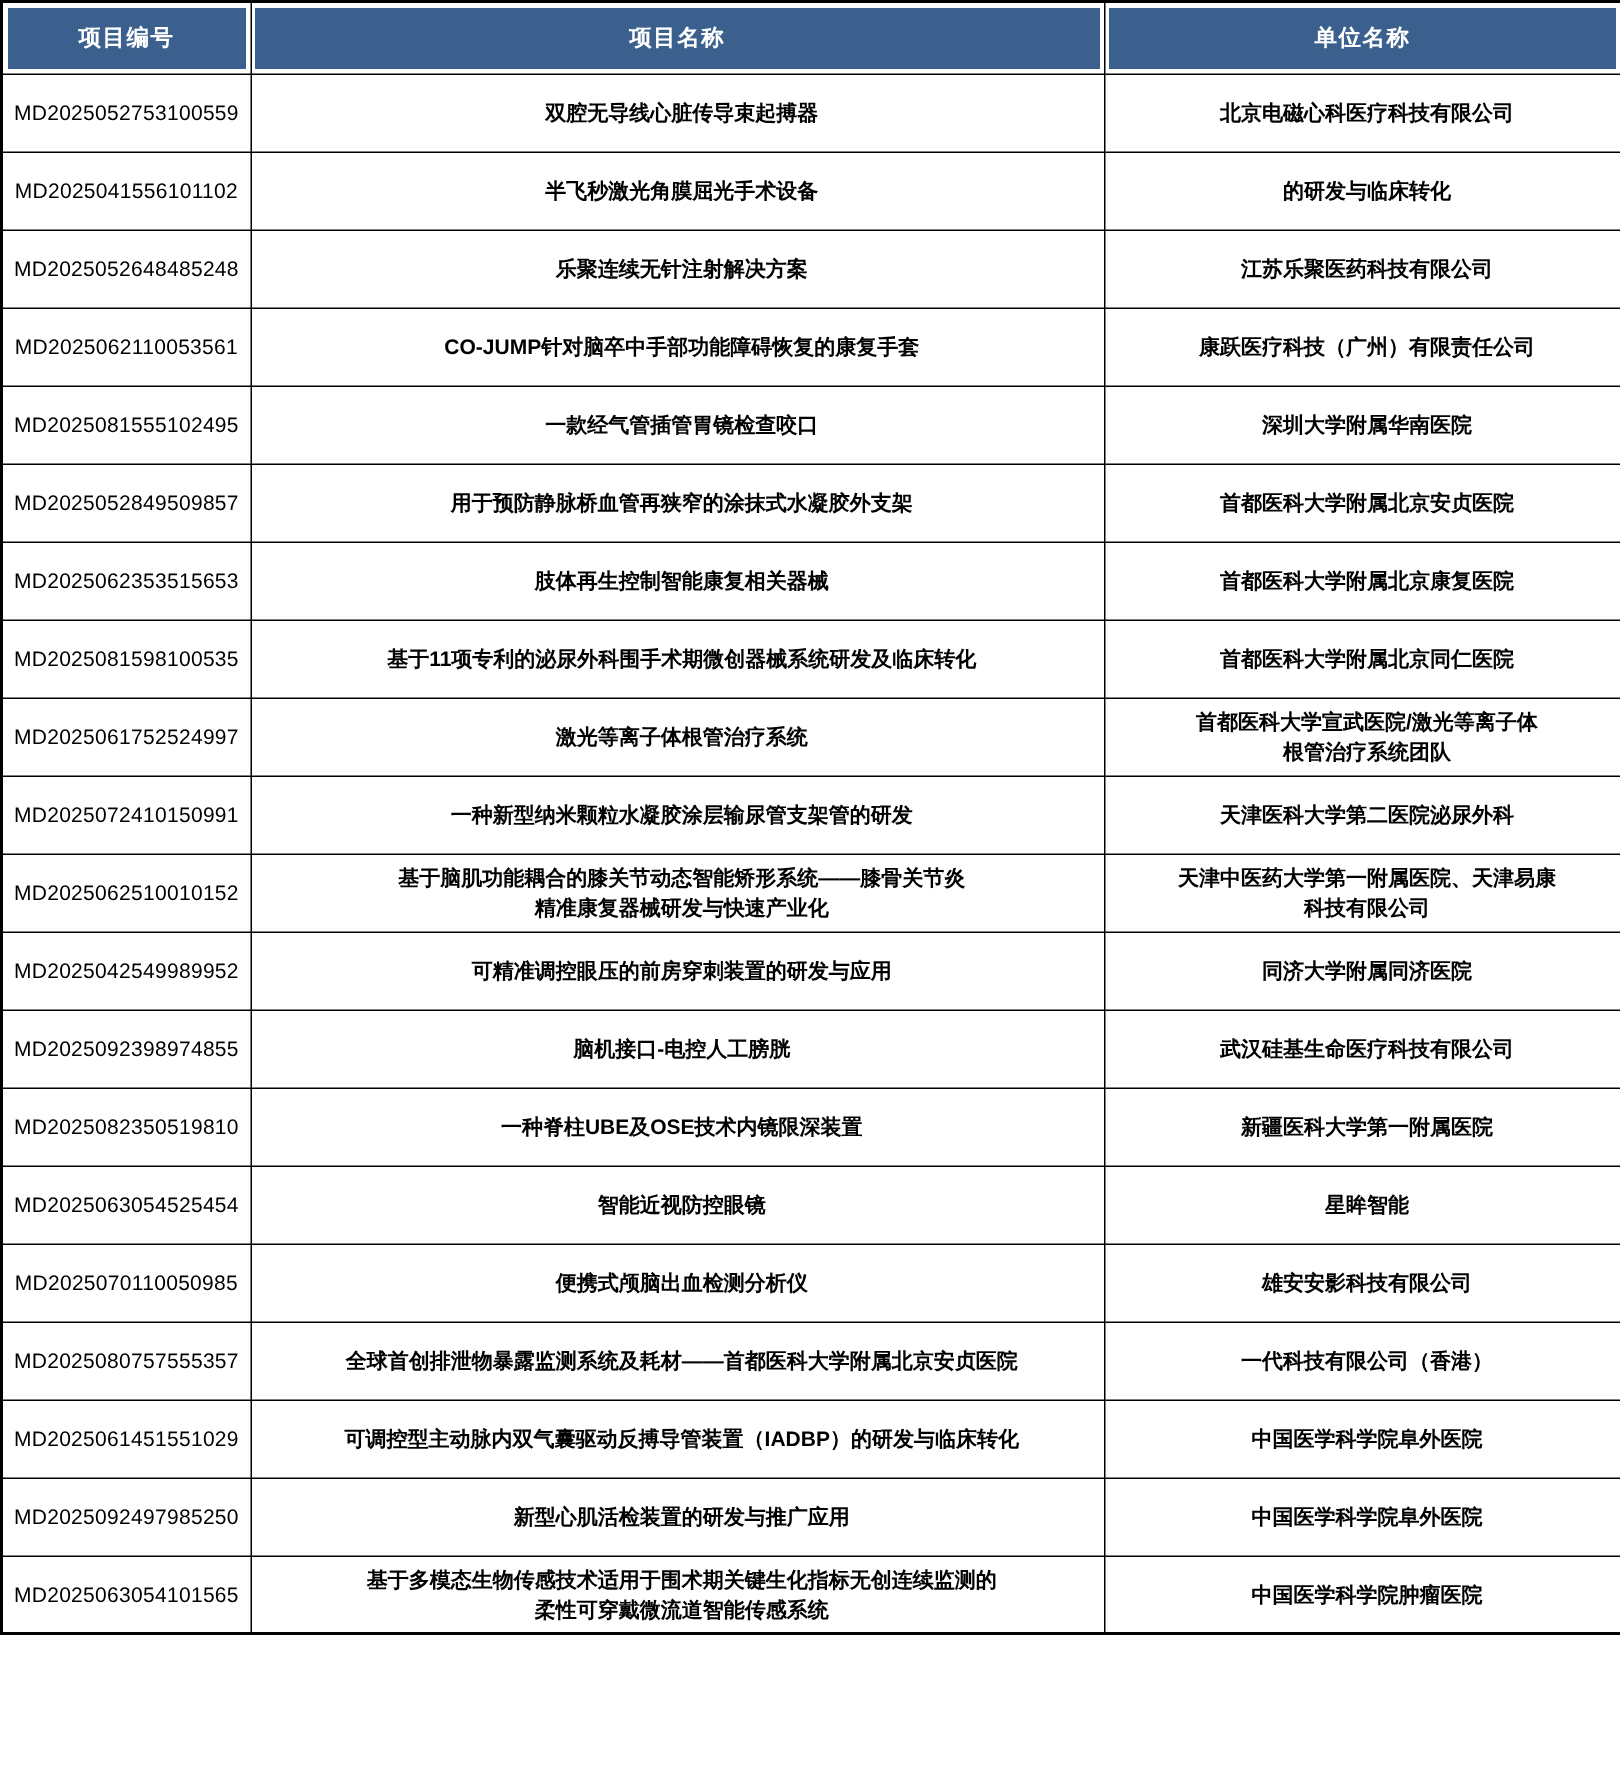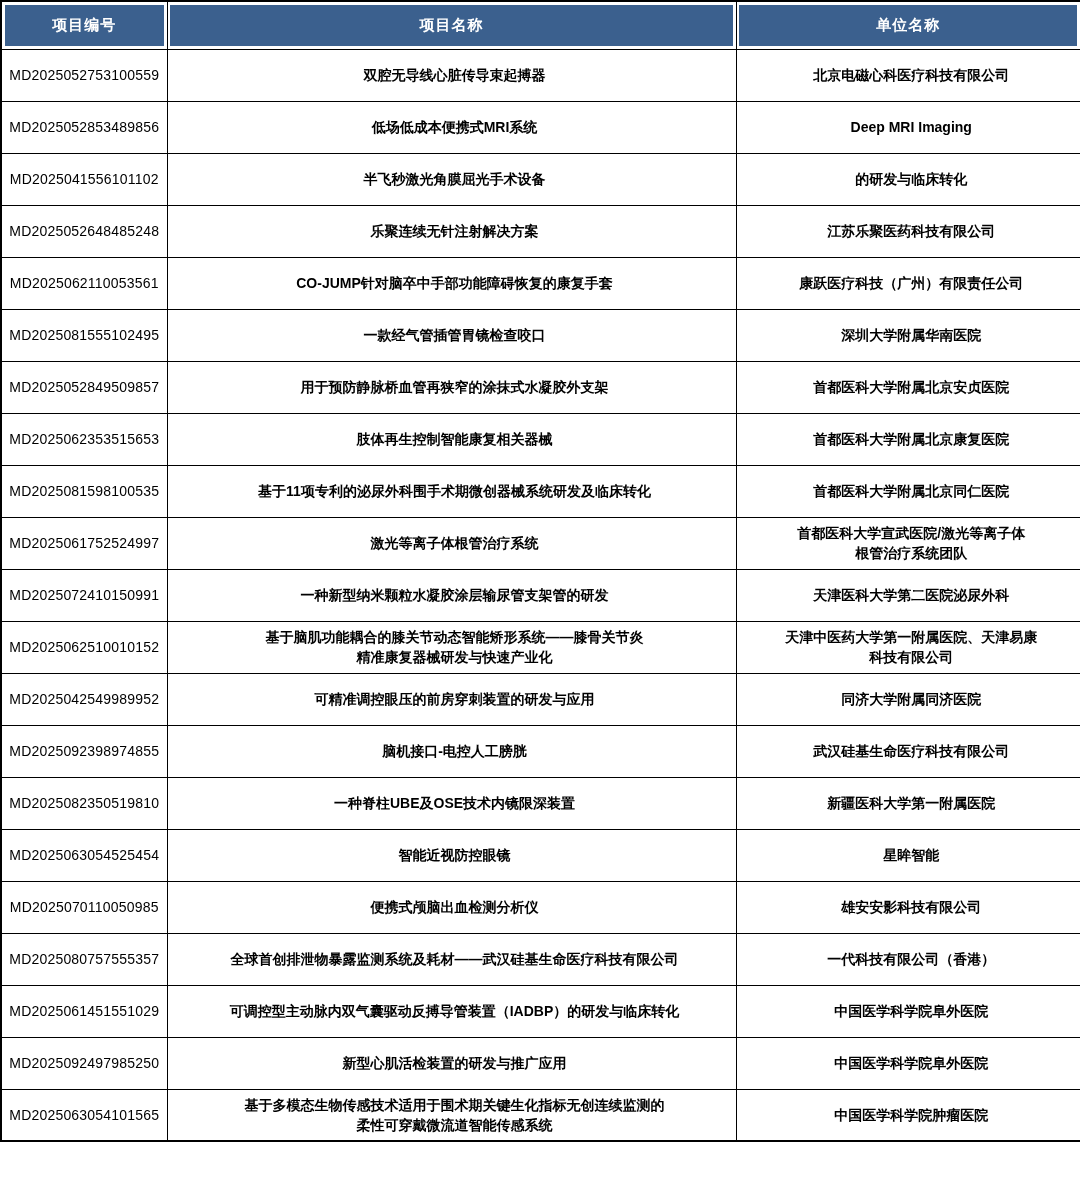--- a/index.html
+++ b/index.html
@@ -83,25 +83,20 @@
         <th>单位名称</th>
       </tr>
     </thead>
     <tbody>
       <tr>
         <td class="id-cell">MD2025052753100559</td>
         <td class="name-cell">双腔无导线心脏传导束起搏器</td>
         <td class="org-cell">北京电磁心科医疗科技有限公司</td>
       </tr>
       <tr>
-        <td class="id-cell">MD2025052853489856</td>
-        <td class="name-cell">低场低成本便携式MRI系统</td>
-        <td class="org-cell">Deep MRI Imaging</td>
-      </tr>
-      <tr>
         <td class="id-cell">MD2025041556101102</td>
         <td class="name-cell">半飞秒激光角膜屈光手术设备</td>
         <td class="org-cell">的研发与临床转化</td>
       </tr>
       <tr>
         <td class="id-cell">MD2025052648485248</td>
         <td class="name-cell">乐聚连续无针注射解决方案</td>
         <td class="org-cell">江苏乐聚医药科技有限公司</td>
       </tr>
       <tr>
@@ -167,21 +162,21 @@
         <td class="name-cell">智能近视防控眼镜</td>
         <td class="org-cell">星眸智能</td>
       </tr>
       <tr>
         <td class="id-cell">MD2025070110050985</td>
         <td class="name-cell">便携式颅脑出血检测分析仪</td>
         <td class="org-cell">雄安安影科技有限公司</td>
       </tr>
       <tr>
         <td class="id-cell">MD2025080757555357</td>
-        <td class="name-cell">全球首创排泄物暴露监测系统及耗材——武汉硅基生命医疗科技有限公司</td>
+        <td class="name-cell">全球首创排泄物暴露监测系统及耗材——首都医科大学附属北京安贞医院</td>
         <td class="org-cell">一代科技有限公司（香港）</td>
       </tr>
       <tr>
         <td class="id-cell">MD2025061451551029</td>
         <td class="name-cell">可调控型主动脉内双气囊驱动反搏导管装置（IADBP）的研发与临床转化</td>
         <td class="org-cell">中国医学科学院阜外医院</td>
       </tr>
       <tr>
         <td class="id-cell">MD2025092497985250</td>
         <td class="name-cell">新型心肌活检装置的研发与推广应用</td>

